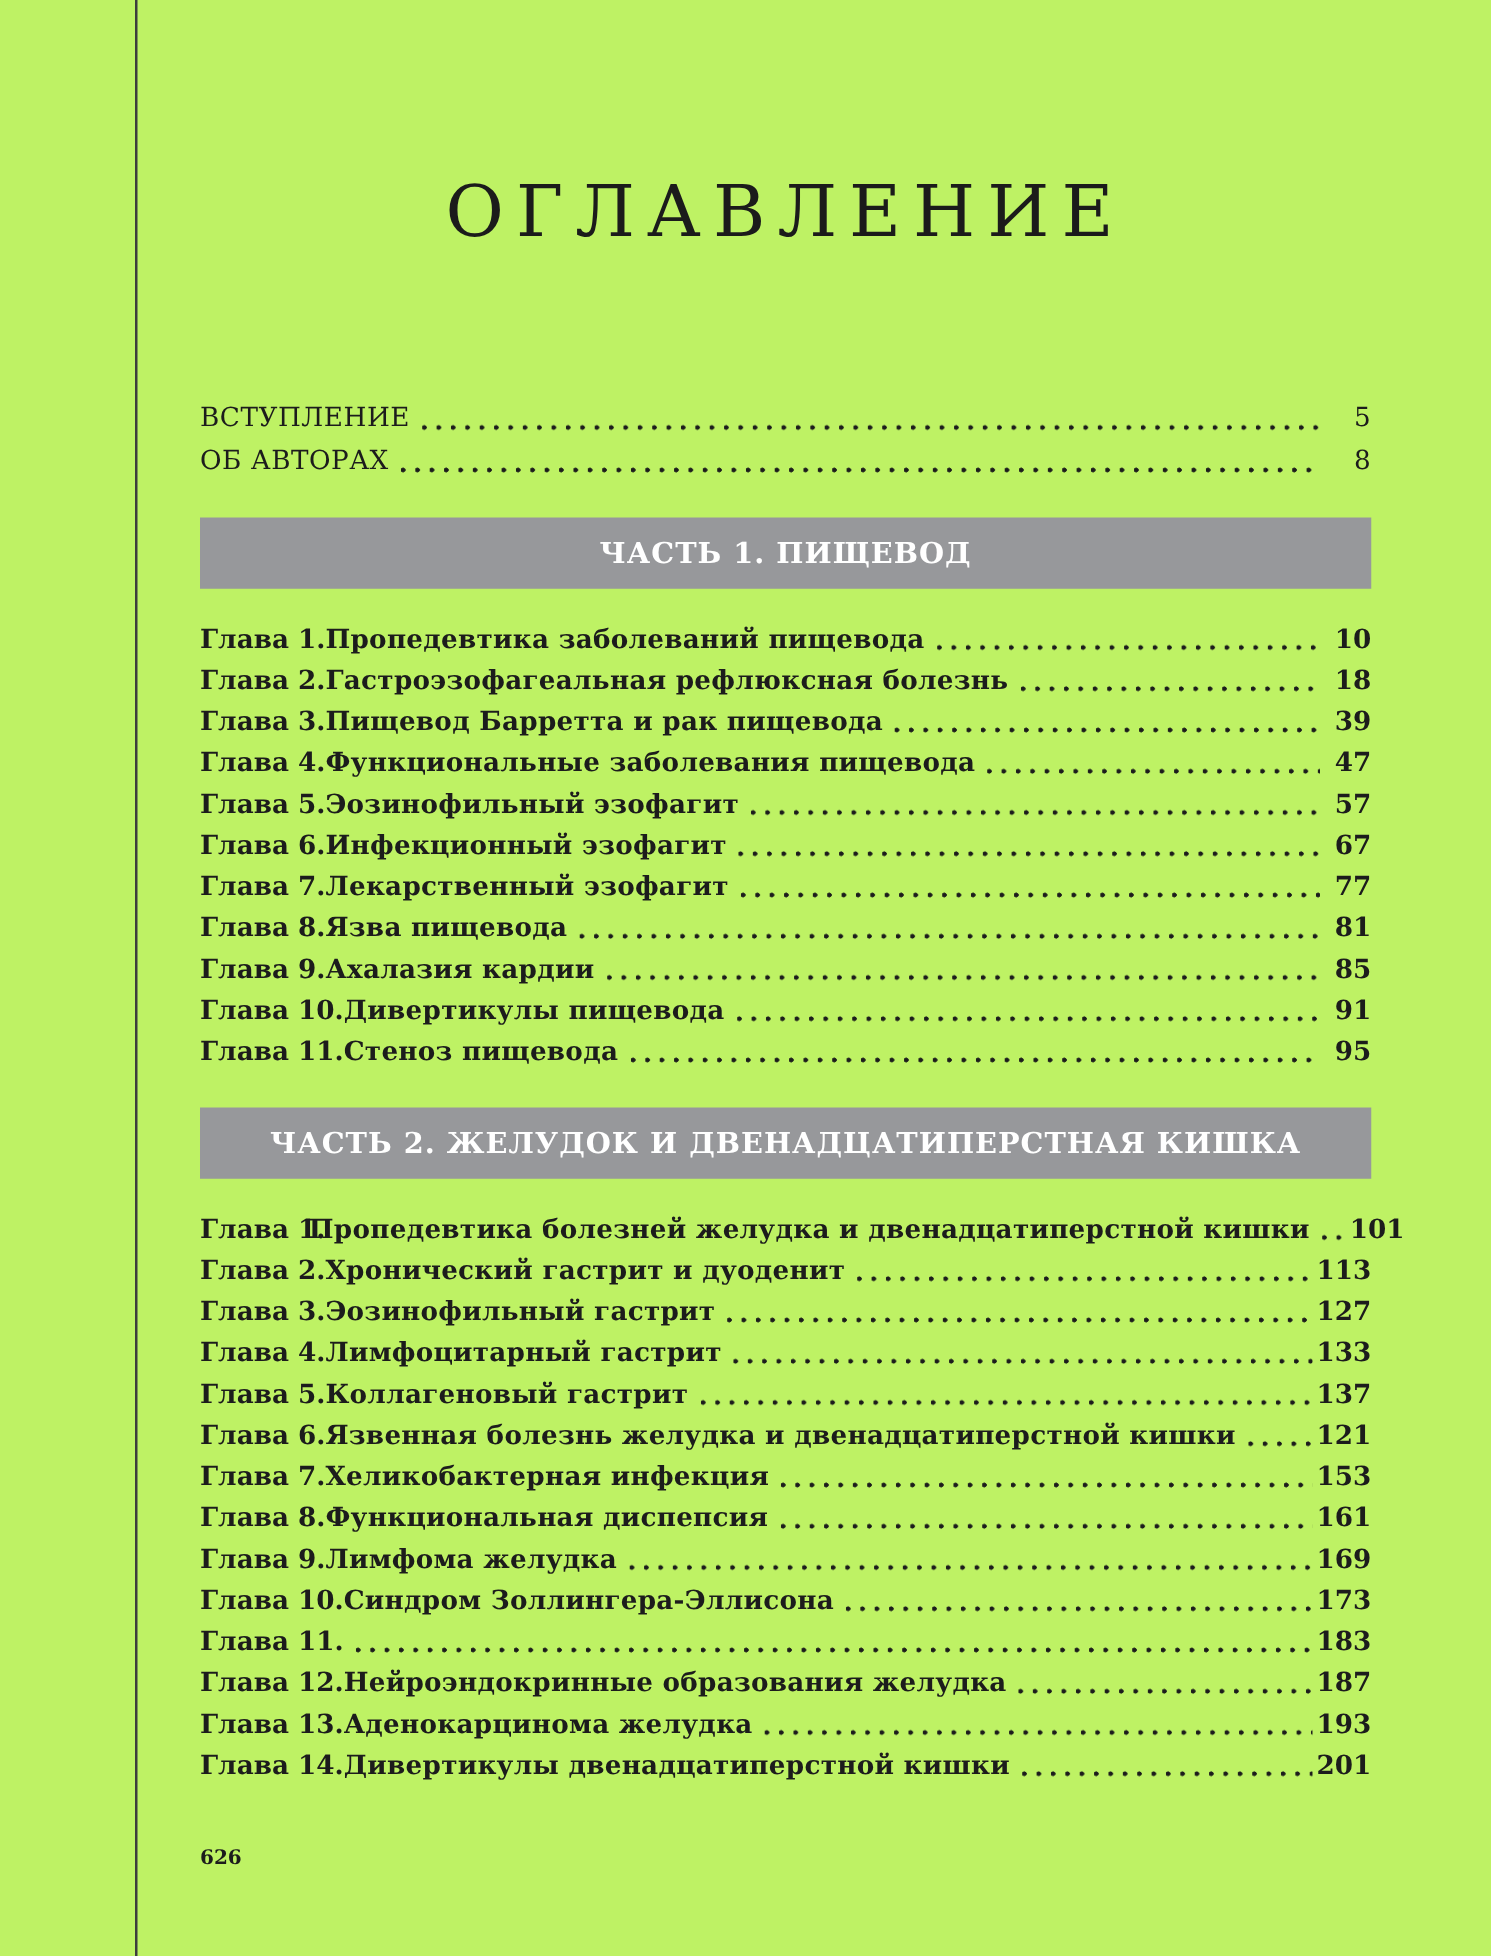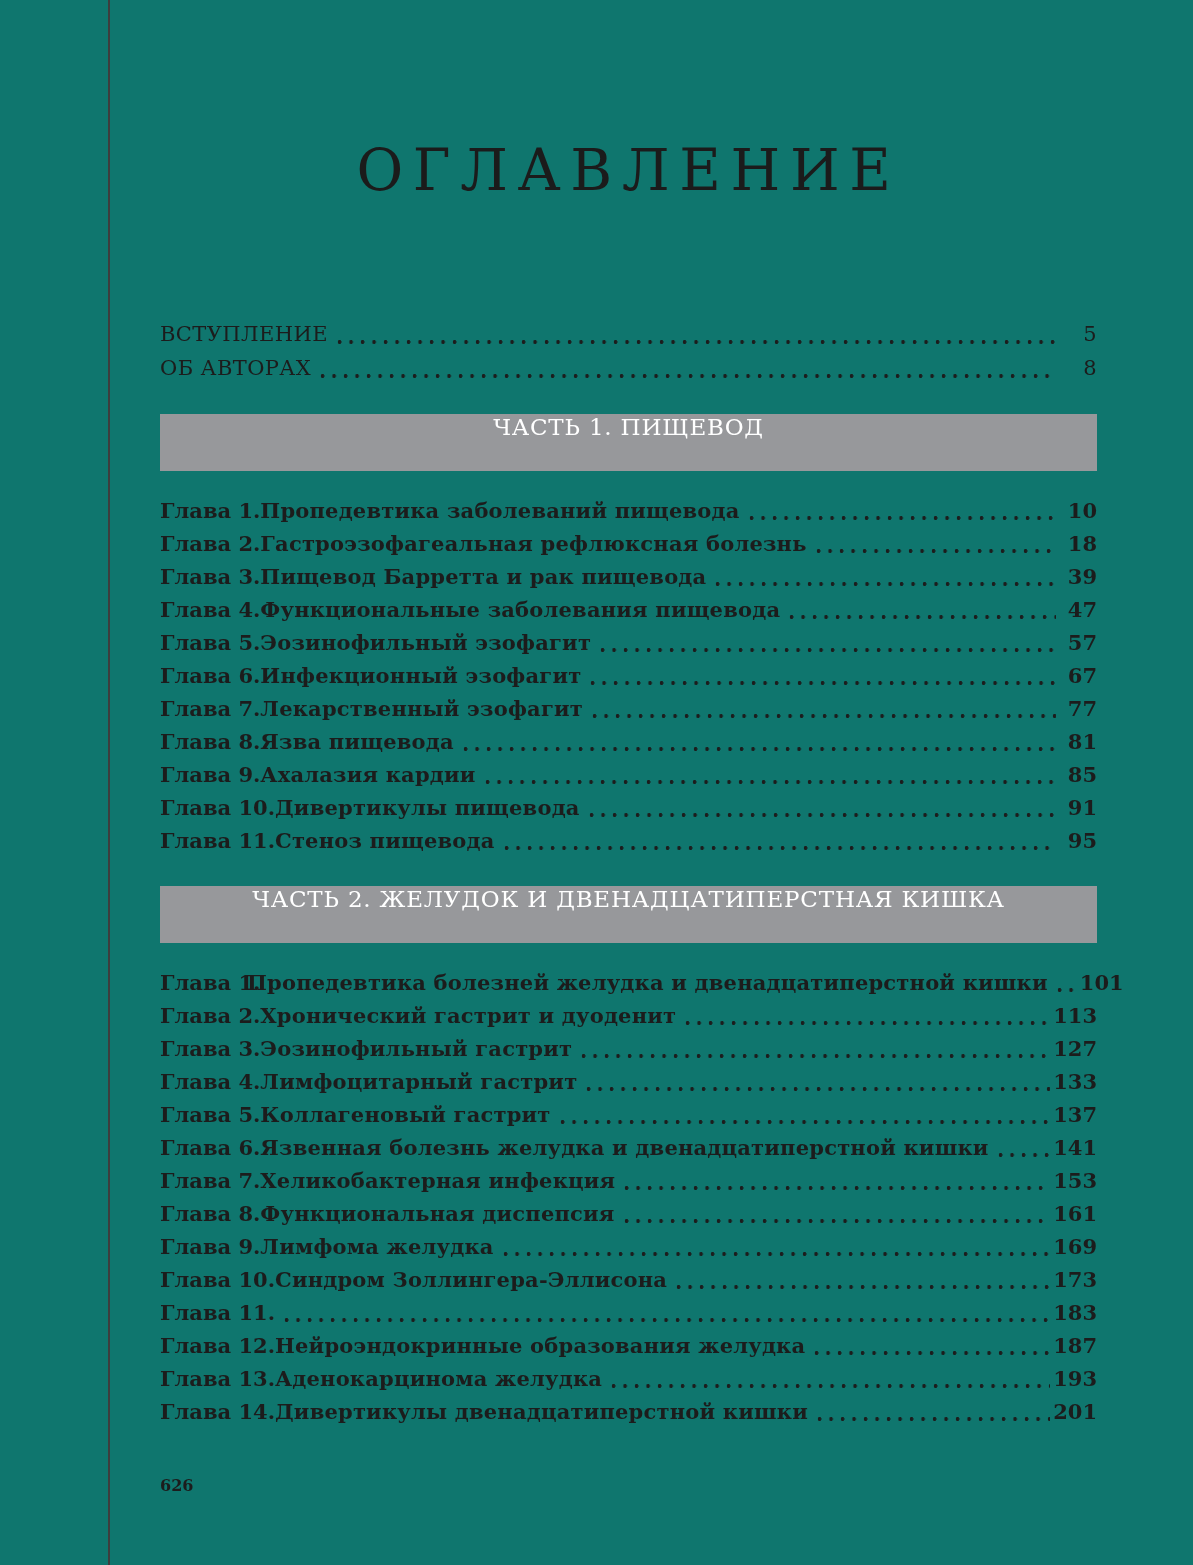--- a/index.html
+++ b/index.html
@@ -1,20 +1,20 @@
 <!DOCTYPE html>
 <html style="--section_bar: #97989b; --section_bar_text: #ffffff; --text: #1c1c1c;"><head>
 <meta charset="utf-8">
 <style>
   html, body { margin: 0; padding: 0; background: #ffffff; }
   .page {
     position: relative;
     width: 1193px;
     height: 1565px;
-    background: #0f766e;
+    background: #bef264;
     font-family: "DejaVu Serif", "Liberation Serif", serif;
     color: var(--text, #1c1c1c);
     overflow: hidden;
   }
   .edge-line {
     position: absolute;
     left: 108px;
     top: 0;
     bottom: 0;
     width: 2px;
@@ -54,23 +54,23 @@
     min-width: 20px;
   }
   .pnum { min-width: 38px; text-align: right; }
 
   .toc-section { margin-top: 29px; }
   .section-bar {
     height: 57px;
     background: var(--section_bar, #97989b);
     color: var(--section_bar_text, #ffffff);
     display: flex;
-    align-items: flex-start;
+    align-items: center;
     justify-content: center;
-    font-weight: 400;
+    font-weight: 700;
     font-size: 23px;
     letter-spacing: 0.035em;
   }
   .entries { margin-top: 23px; }
   .entries .row { font-weight: 700; }
   .chap { display: inline-block; min-width: 87px; }
   .etitle { letter-spacing: 0.01em; }
 
   .folio {
     position: absolute;
@@ -229,21 +229,21 @@
                 <span class="chap">Глава 5.</span>
                 <span class="etitle">Коллагеновый гастрит</span>
                 <span class="leader"></span>
                 <span class="pnum">137</span>
               </div>
 
               <div class="row">
                 <span class="chap">Глава 6.</span>
                 <span class="etitle">Язвенная болезнь желудка и двенадцатиперстной кишки</span>
                 <span class="leader"></span>
-                <span class="pnum">141</span>
+                <span class="pnum">121</span>
               </div>
 
               <div class="row">
                 <span class="chap">Глава 7.</span>
                 <span class="etitle">Хеликобактерная инфекция</span>
                 <span class="leader"></span>
                 <span class="pnum">153</span>
               </div>
 
               <div class="row">

